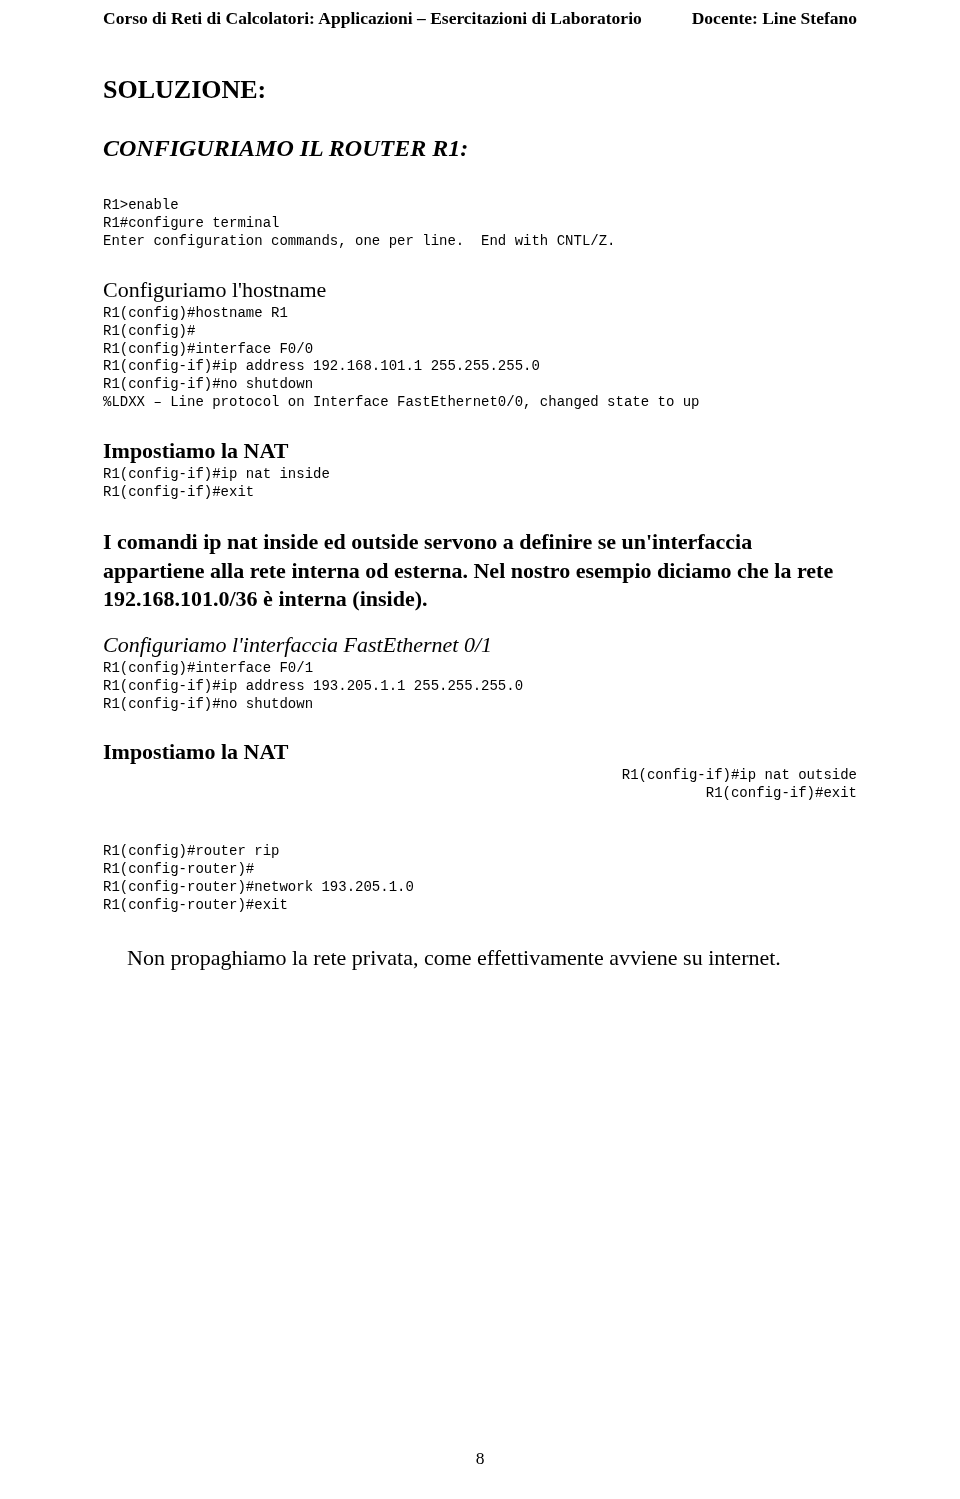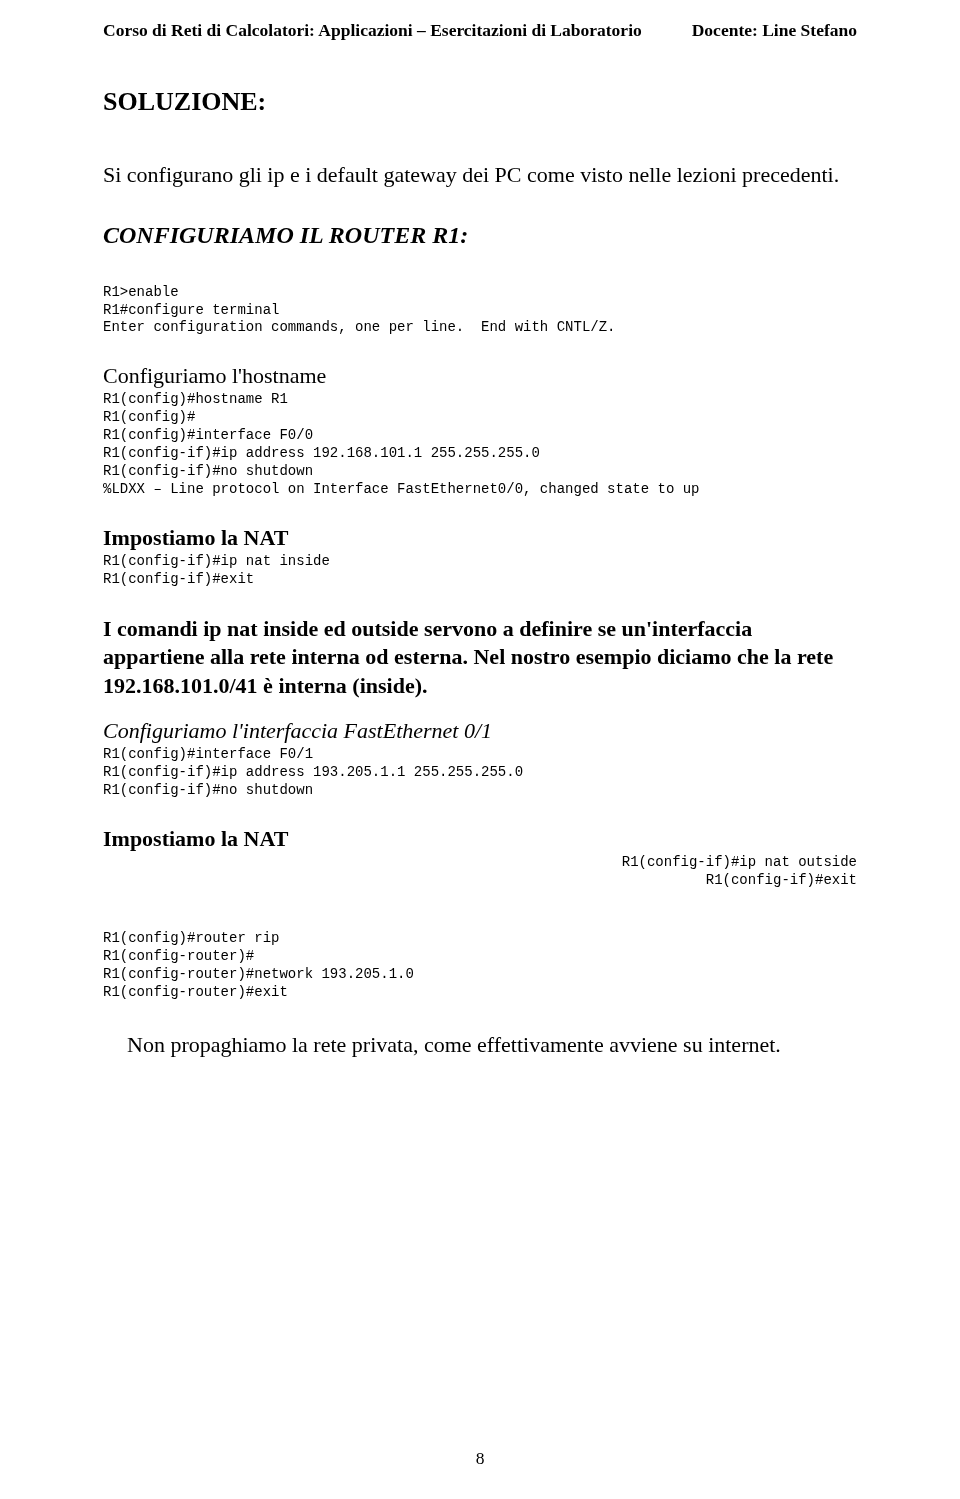--- a/index.html
+++ b/index.html
@@ -6,36 +6,36 @@
   html, body {
     margin: 0;
     padding: 0;
     background: #fff;
     width: 960px;
   }
   .page {
     width: 960px;
     min-height: 1499px;
     box-sizing: border-box;
-    padding: 20px 103px 40px 103px;
+    padding: 8px 103px 40px 103px;
     font-family: "Times New Roman", Times, serif;
     color: #000;
     position: relative;
   }
   .header-line {
     display: flex;
     justify-content: space-between;
     font-weight: bold;
     font-size: 17.5px;
     margin-bottom: 46px;
   }
   .h-soluzione {
     font-weight: bold;
     font-size: 26px;
-    margin-bottom: 44px;
+    margin-bottom: 30px;
   }
   .body-text {
     font-size: 22px;
     line-height: 1.3;
     margin-bottom: 32px;
   }
   .sub-h {
     font-weight: bold;
     font-size: 24px;
     margin-bottom: 35px;
@@ -80,42 +80,41 @@
 
 <div class="page">
 
   <div class="header-line">
     <span>Corso di Reti di Calcolatori: Applicazioni – Esercitazioni di Laboratorio</span>
     <span>Docente: Line  Stefano</span>
   </div>
 
   <div class="h-soluzione">SOLUZIONE:</div>
 
-  <div class="body-text">Si configurano gli ip e i default gateway dei PC come visto nelle lezioni precedenti.</div>
 
   <div class="sub-h">CONFIGURIAMO IL ROUTER R1:</div>
 
   <pre class="mono">R1&gt;enable
 R1#configure terminal
 Enter configuration commands, one per line.  End with CNTL/Z.</pre>
 
   <div class="intro">Configuriamo l'hostname</div>
   <pre class="mono mono-tight">R1(config)#hostname R1
 R1(config)#</pre>
 
   <pre class="mono">R1(config)#interface F0/0
 R1(config-if)#ip address 192.168.101.1 255.255.255.0
 R1(config-if)#no shutdown
 %LDXX – Line protocol on Interface FastEthernet0/0, changed state to up</pre>
 
   <div class="sub-h-tight" style="font-size:22px;">Impostiamo la NAT</div>
   <pre class="mono">R1(config-if)#ip nat inside
 R1(config-if)#exit</pre>
 
-  <div style="font-weight:bold; font-size:22px; line-height:1.3; margin-bottom:18px;">I comandi ip nat inside ed outside servono a definire se un'interfaccia appartiene alla rete interna od esterna. Nel nostro esempio diciamo che la rete 192.168.101.0/41 è interna (inside).</div>
+  <div style="font-weight:bold; font-size:22px; line-height:1.3; margin-bottom:18px;">I comandi ip nat inside ed outside servono a definire se un'interfaccia appartiene alla rete interna od esterna. Nel nostro esempio diciamo che la rete 192.168.101.0/36 è interna (inside).</div>
 
   <div style="font-size:22px; margin-bottom:2px;font-style:italic;">Configuriamo l'interfaccia FastEthernet 0/1</div>
   <pre class="mono">R1(config)#interface F0/1
 R1(config-if)#ip address 193.205.1.1 255.255.255.0
 R1(config-if)#no shutdown</pre>
 
   <div class="sub-h-tight" style="font-size:22px;">Impostiamo la NAT</div>
   <pre class="mono" style="margin-bottom:40px;text-align:right;">R1(config-if)#ip nat outside
 R1(config-if)#exit</pre>
 

